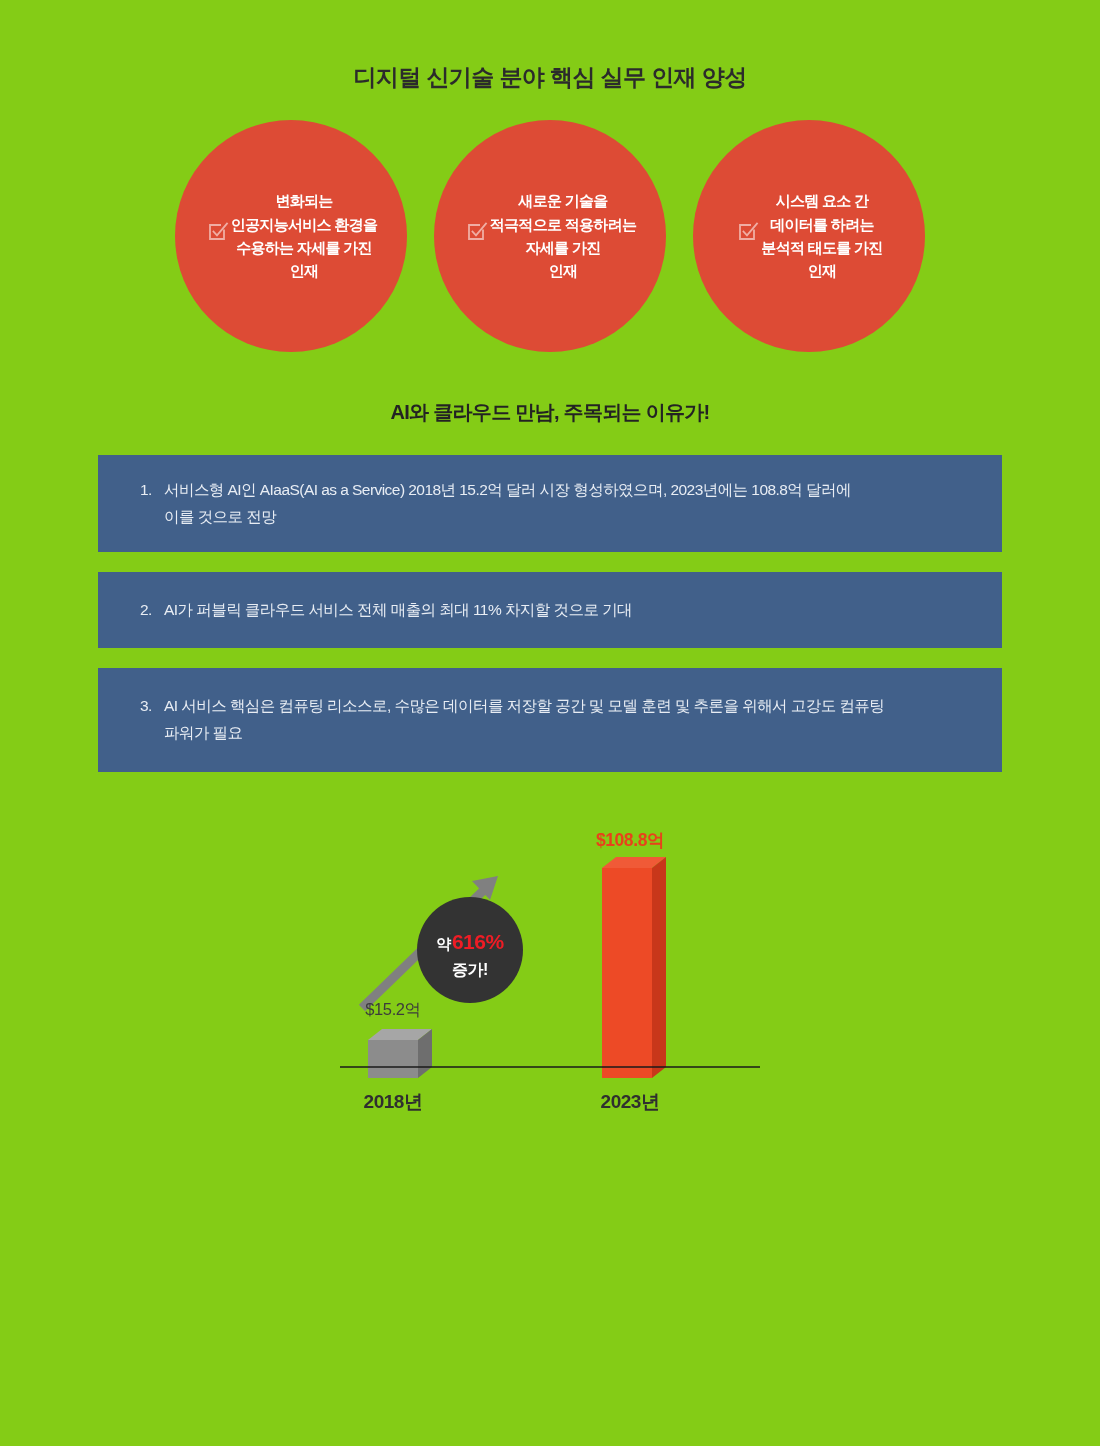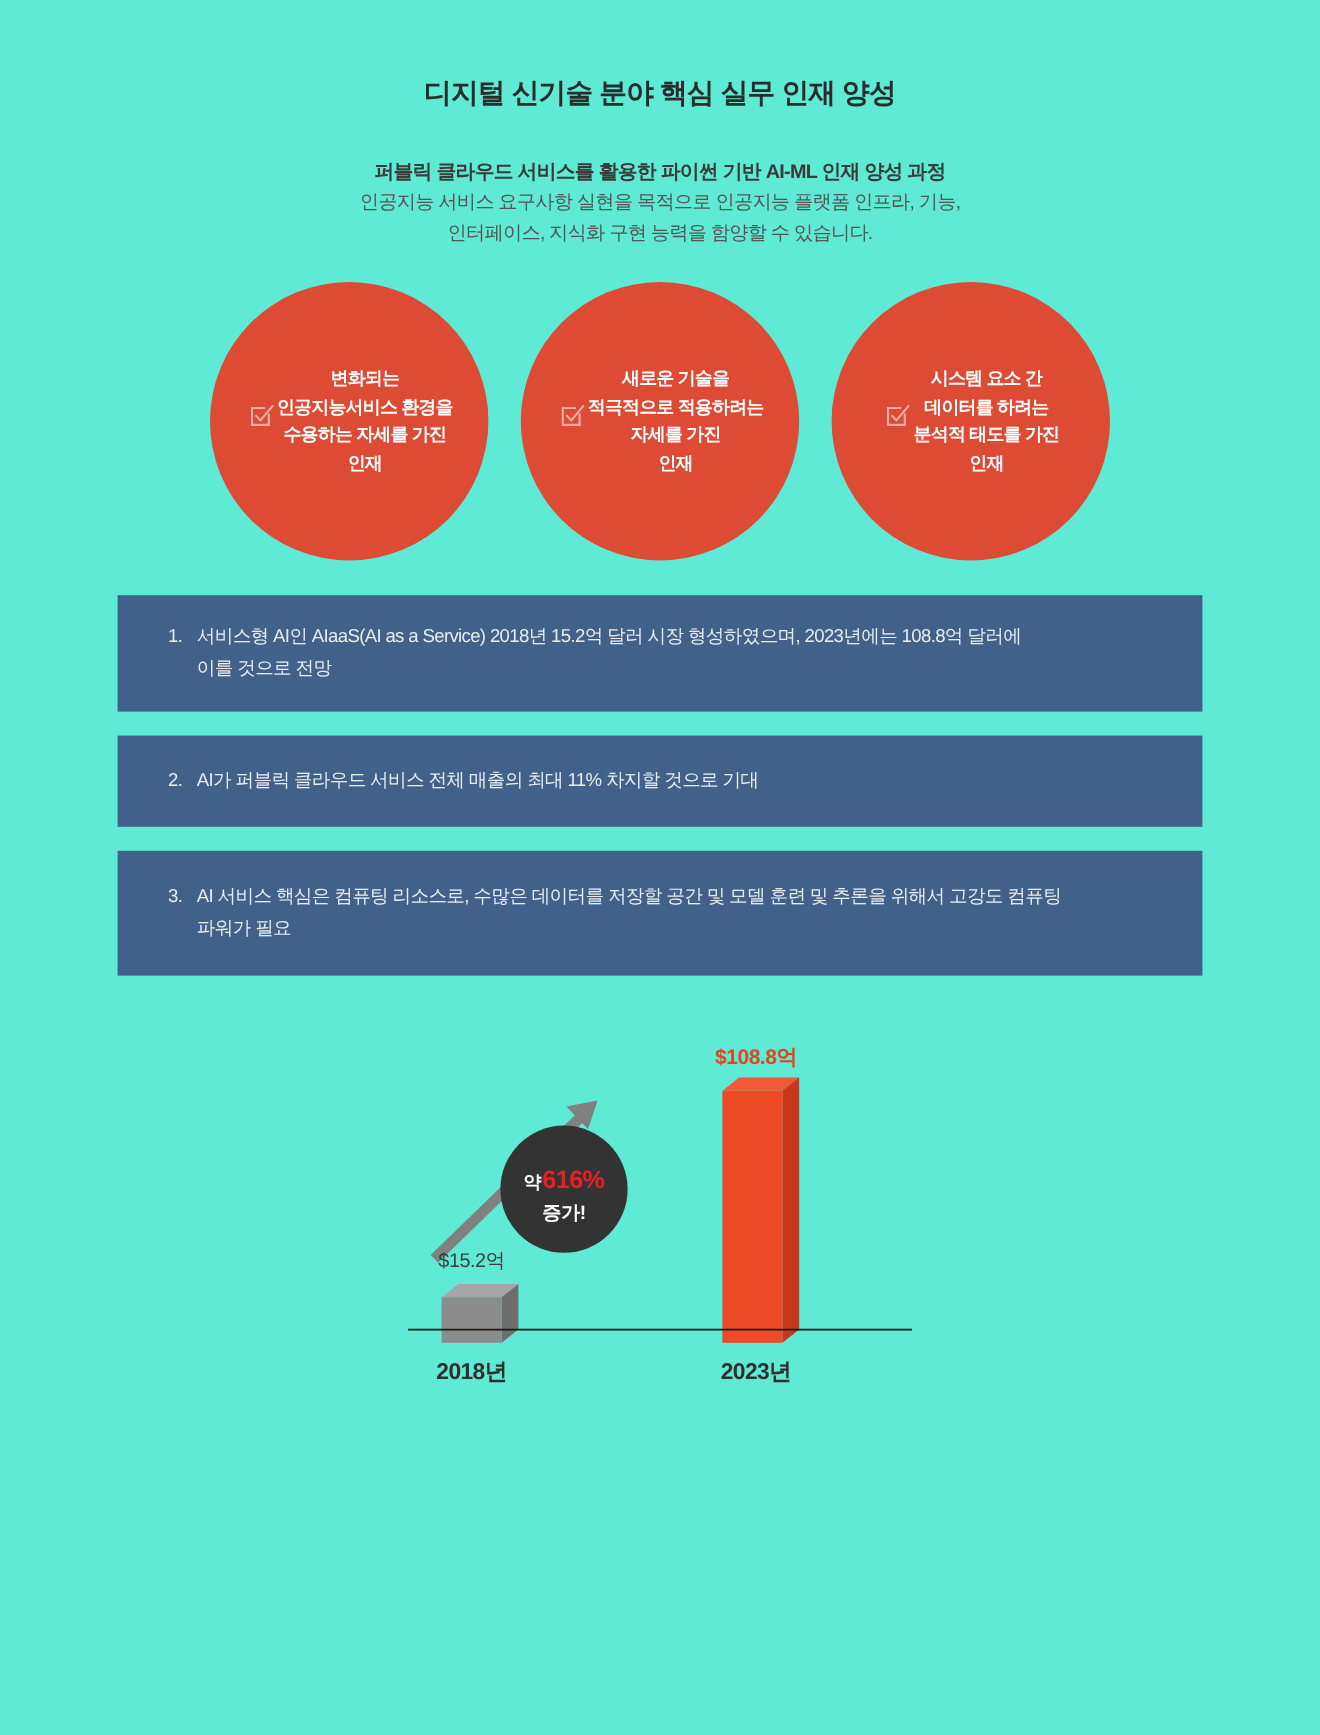--- a/index.html
+++ b/index.html
@@ -10,21 +10,21 @@
     height: 1446px;
     background: #f5f5f5;
     font-family: "Liberation Sans", "DejaVu Sans", sans-serif;
     -webkit-font-smoothing: antialiased;
   }
 
   .page {
     position: relative;
     width: 1100px;
     height: 1446px;
-    background: #5eead4;
+    background: #84cc16;
     overflow: hidden;
   }
 
   
   .header {
     padding-top: 62px;
     text-align: center;
   }
   .title-line1 {
     font-size: 23px;
@@ -189,25 +189,20 @@
   }
 </style>
 </head>
 <body>
 
 <div class="page">
 
   <div class="header">
     <div class="title-line1">디지털 신기술 분야 핵심 실무 인재 양성</div>
 
-    <div class="subtitle-block">
-      <div class="subtitle-strong">퍼블릭 클라우드 서비스를 활용한 파이썬 기반 AI-ML 인재 양성 과정</div>
-      <div class="subtitle-normal">인공지능 서비스 요구사항 실현을 목적으로 인공지능 플랫폼 인프라, 기능,</div>
-      <div class="subtitle-normal">인터페이스, 지식화 구현 능력을 함양할 수 있습니다.</div>
-    </div>
   </div>
 
 
   <div class="circles-row">
 
     <div class="circle">
       <span class="circle-icon">
         <svg width="26" height="26" viewBox="0 0 26 26">
           <path d="M19 11.5 V21 H5 V7 H16" fill="none" stroke="rgba(255,255,255,0.55)" stroke-width="1.8"></path>
           <path d="M8.5 13.6 L12 17.4 L22 5.5" fill="none" stroke="rgba(255,255,255,0.55)" stroke-width="1.8" stroke-linecap="square"></path>
@@ -240,20 +235,21 @@
         </svg>
       </span>
       <div class="circle-text">시스템 요소 간
 데이터를 하려는
 분석적 태도를 가진
 인재</div>
     </div>
 
   </div>
 
+  <div class="section-heading heading-ai">AI와 클라우드 만남, 주목되는 이유가!</div>
 
   <div class="bars">
 
     <div class="bar bar-1">
       <div class="bar-inner">
         <span class="bar-num">1.</span>
         <span class="bar-text">서비스형 AI인 AIaaS(AI as a Service) 2018년 15.2억 달러 시장 형성하였으며, 2023년에는 108.8억 달러에
 이를 것으로 전망</span>
       </div>
     </div>

